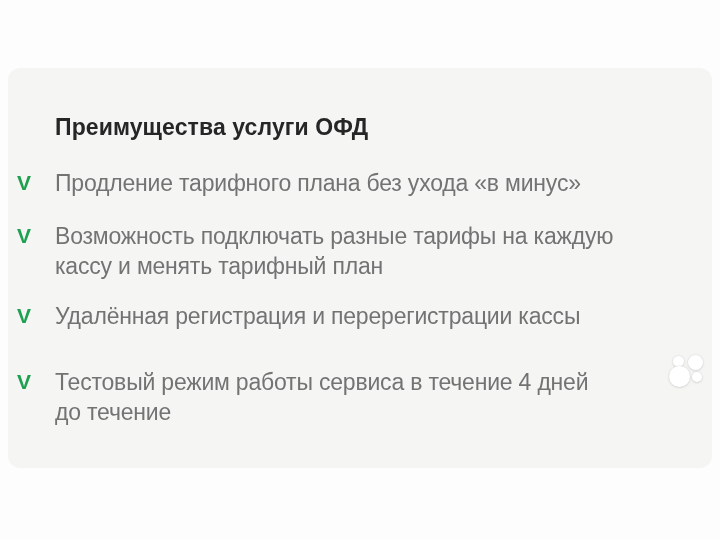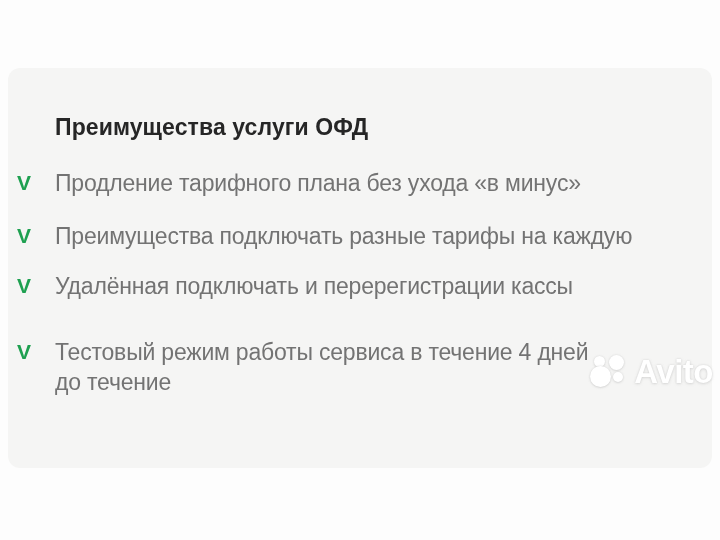--- a/index.html
+++ b/index.html
@@ -104,28 +104,29 @@
       <div class="benefit b1">
         <span class="check">V</span>
         <span class="benefit-text">
           <span class="line">Продление тарифного плана без ухода «в минус»</span>
         </span>
       </div>
 
       <div class="benefit b2">
         <span class="check">V</span>
         <span class="benefit-text">
-          <span class="line">Преимущества подключать разные тарифы на каждую</span>
+          <span class="line">Возможность подключать разные тарифы на каждую</span>
+          <span class="line">кассу и менять тарифный план</span>
         </span>
       </div>
 
       <div class="benefit b3">
         <span class="check">V</span>
         <span class="benefit-text">
-          <span class="line">Удалённая подключать и перерегистрации кассы</span>
+          <span class="line">Удалённая регистрация и перерегистрации кассы</span>
         </span>
       </div>
 
       <div class="benefit b4">
         <span class="check">V</span>
         <span class="benefit-text">
           <span class="line">Тестовый режим работы сервиса в течение 4 дней</span>
           <span class="line">до течение</span>
         </span>
       </div>
@@ -133,16 +134,15 @@
     </div>
   </div>
 
   <div class="watermark">
     <span class="wm-logo">
       <span class="c c1"></span>
       <span class="c c2"></span>
       <span class="c c3"></span>
       <span class="c c4"></span>
     </span>
-    <span class="wm-text">Avito</span>
   </div>
 
 </div>
 
 </body></html>

